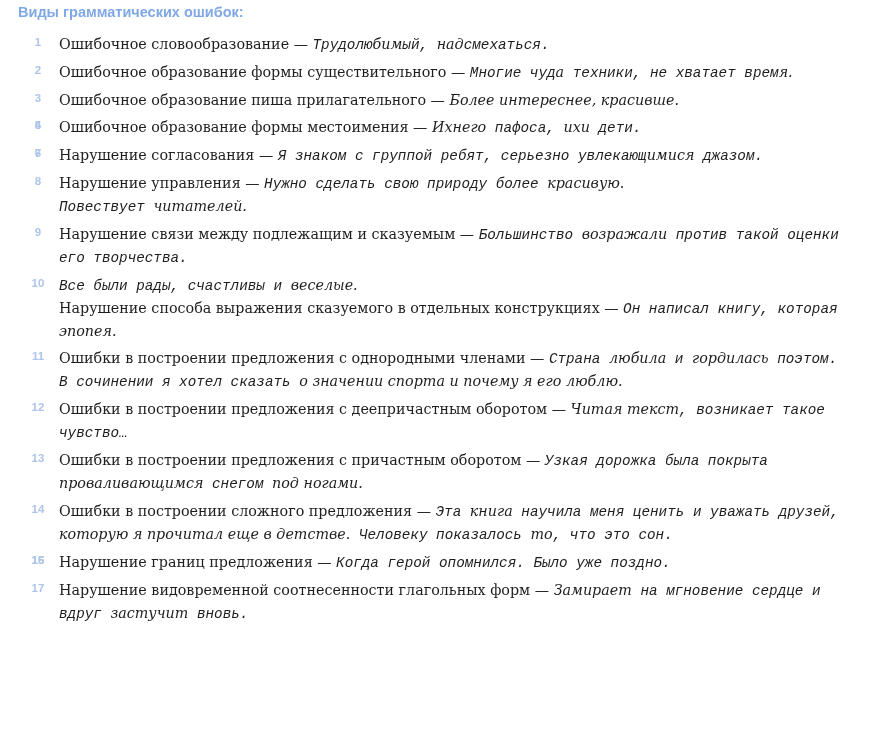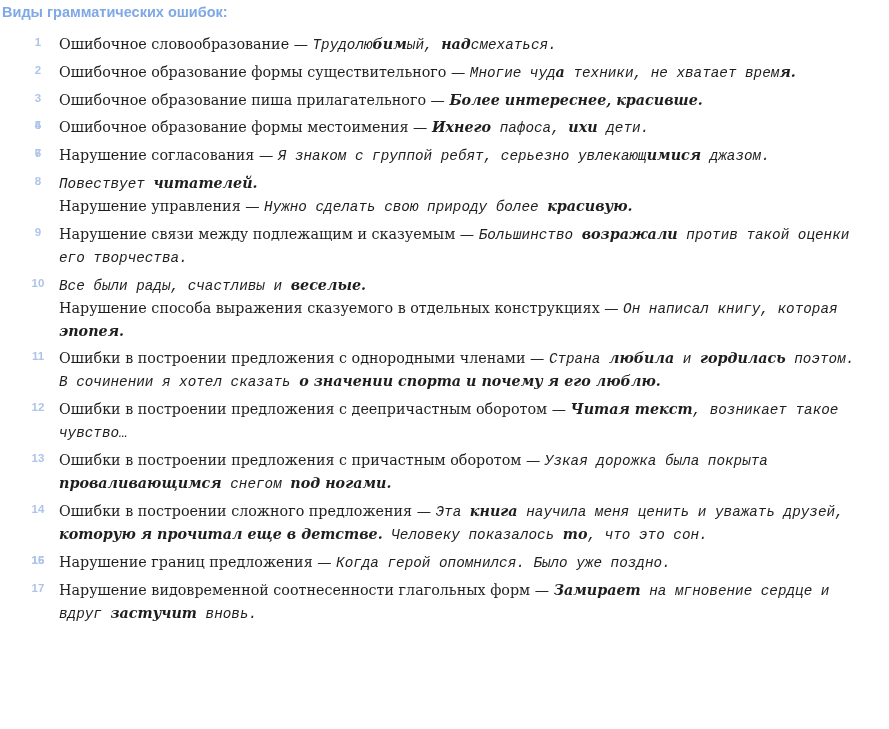--- a/index.html
+++ b/index.html
@@ -8,21 +8,21 @@
       background: #ffffff;
     }
     body {
       width: 889px;
       height: 729px;
       overflow: hidden;
       position: relative;
     }
     .heading {
       position: absolute;
-      left: 2px;
+      left: 18px;
       top: 4px;
       font-family: "Liberation Sans", sans-serif;
       font-weight: bold;
       font-size: 14.5px;
       color: #7fa8e6;
       letter-spacing: 0px;
     }
     .list {
       position: absolute;
       left: 0;
@@ -48,21 +48,21 @@
       top: 0px;
       width: 20px;
       text-align: center;
       font-family: "Liberation Sans", sans-serif;
       font-weight: bold;
       font-size: 11.5px;
       line-height: 18px;
       color: #aec4ea;
     }
     .text .i { font-style: italic; font-family: Liberation Mono, monospace; }
-    .text .b { font-weight: bold; font-style: italic; margin-top: 36px; }
+    .text .b { font-weight: normal; font-style: italic; margin-top: 36px; }
     .text .line { display: block; }
   </style>
 </head>
 <body>
 
 <div class="heading">Виды грамматических ошибок:</div>
 
 <ol class="list" id="error-list">
     <li class="item">
     <span class="num">1</span>
@@ -85,21 +85,21 @@
   </li>
     <li class="item">
     <span class="num">6</span>
   </li>
     <li class="item">
     <span class="num">7</span>
     <span class="text"><span class=""><span>Нарушение согласования — </span><span class="i">Я знаком с группой ребят, серьезно увлекающ</span><span class="b">имися</span><span class="i"> джазом.</span></span></span>
   </li>
     <li class="item">
     <span class="num">8</span>
-    <span class="text"><span class="line"><span class="i">Повествует </span><span class="b">читателей.</span></span><span class="line"><span>Нарушение управления — </span><span class="i">Нужно сделать свою природу более </span><span class="b">красивую.</span></span></span>
+    <span class="text"><span class="line"><span>Нарушение управления — </span><span class="i">Нужно сделать свою природу более </span><span class="b">красивую.</span></span><span class="line"><span class="i">Повествует </span><span class="b">читателей.</span></span></span>
   </li>
     <li class="item">
     <span class="num">9</span>
     <span class="text"><span class=""><span>Нарушение связи между подлежащим и сказуемым — </span><span class="i">Большинство </span><span class="b">возражали</span><span class="i"> против такой оценки его творчества.</span></span></span>
   </li>
     <li class="item">
     <span class="num">10</span>
     <span class="text"><span class="line"><span class="i">Все были рады, счастливы и </span><span class="b">веселые.</span></span><span class="line"><span>Нарушение способа выражения сказуемого в отдельных конструкциях — </span><span class="i">Он написал книгу, которая </span><span class="b">эпопея.</span></span></span>
   </li>
     <li class="item">

